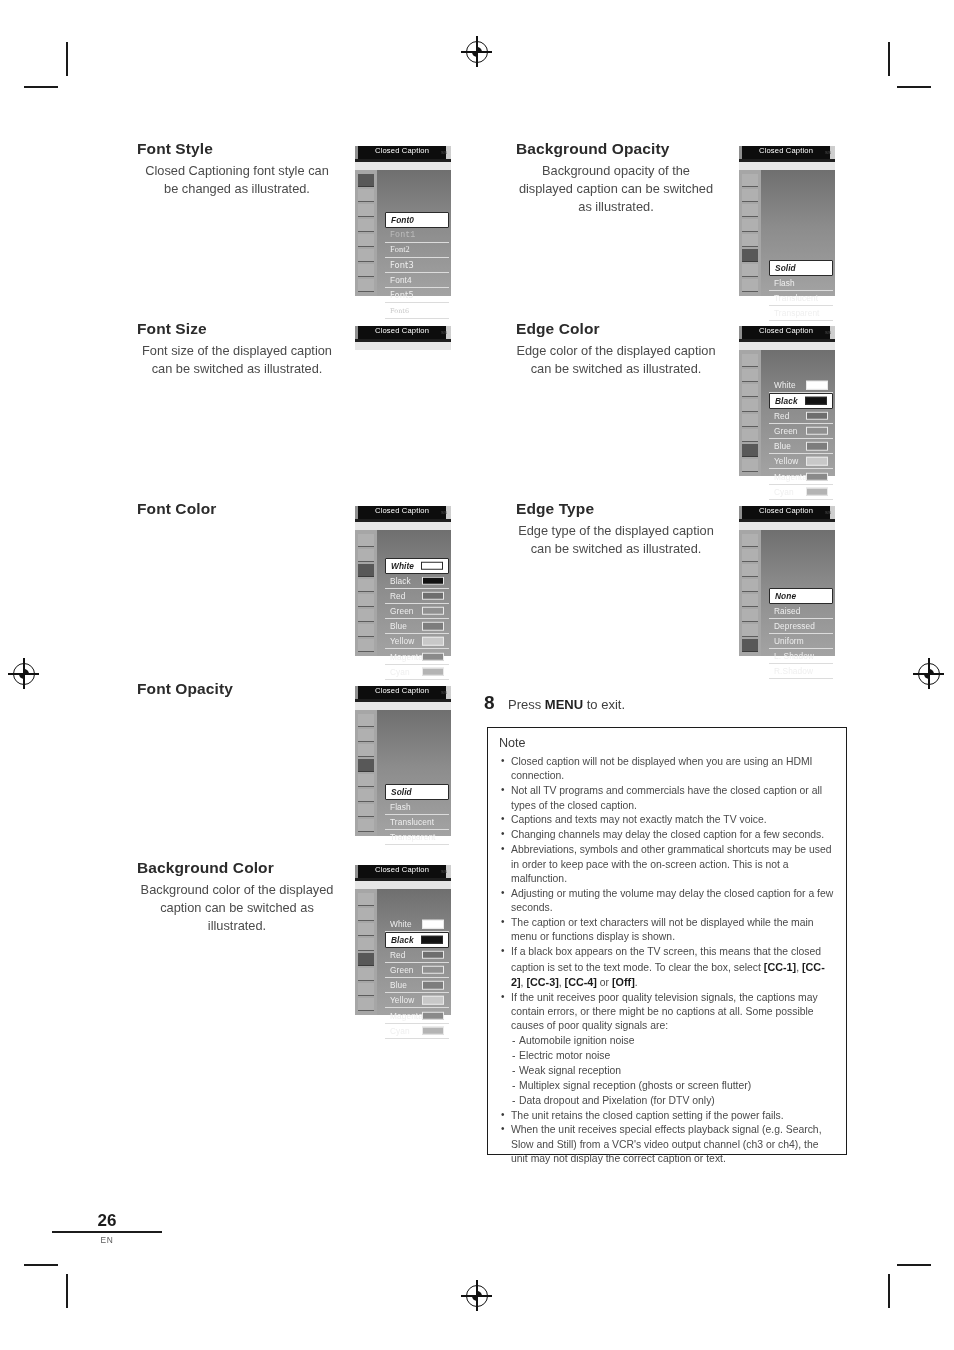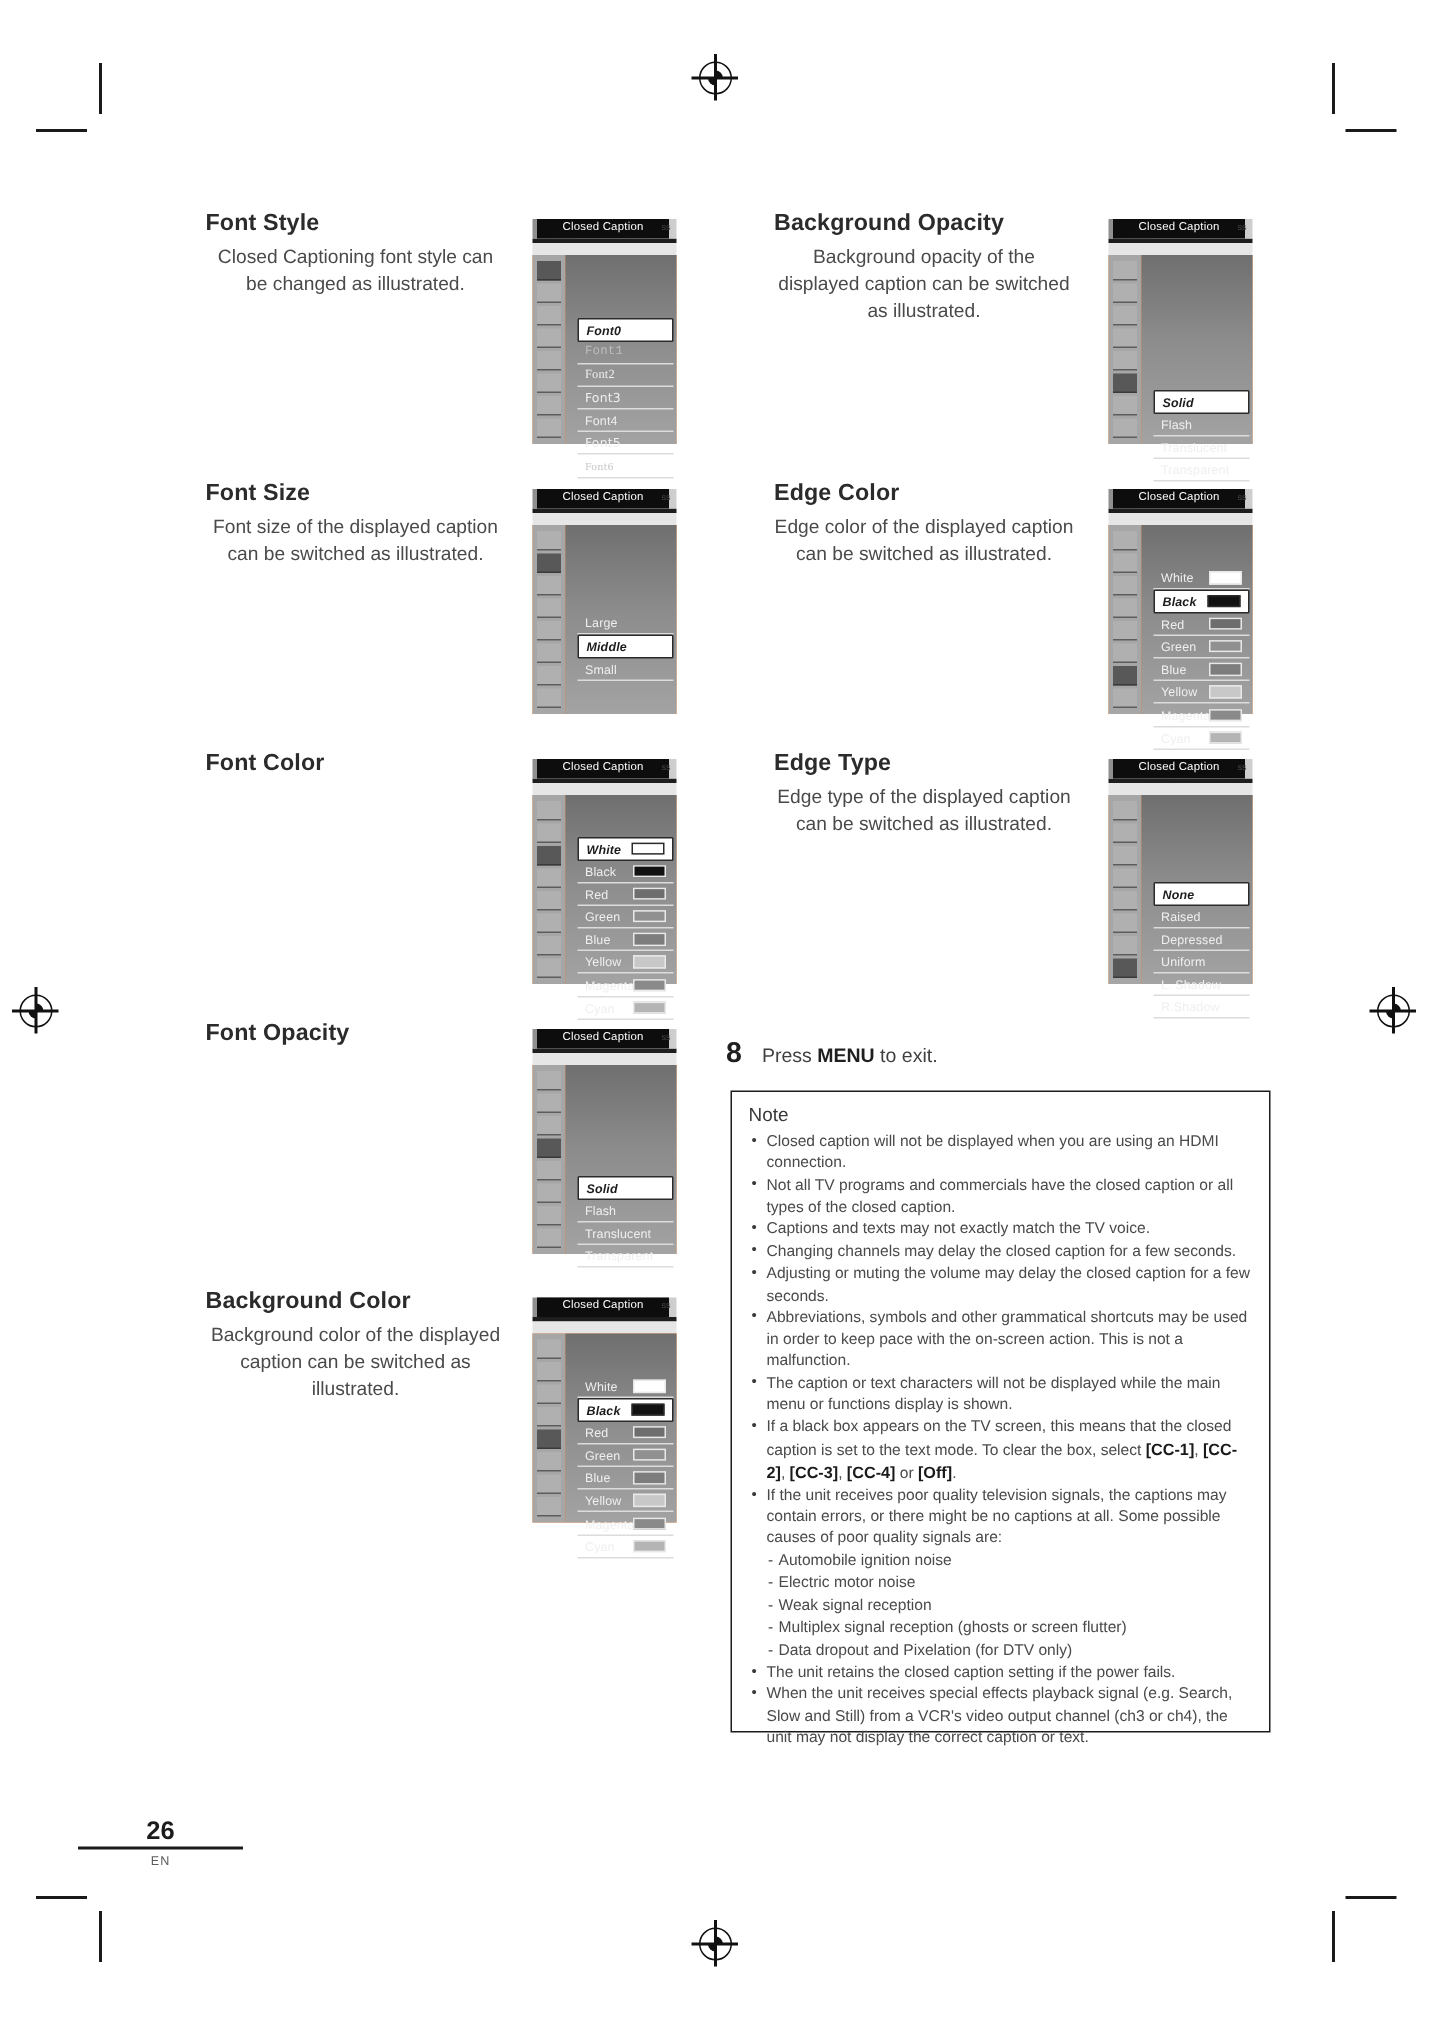--- a/index.html
+++ b/index.html
@@ -98,21 +98,21 @@
     right: 4px; top: 3px;
     font-size: 6px;
     color: #4a4a4a;
   }
   .osd-underline { height: 3px; background: #1e1e1e; }
   .osd-lightstrip { height: 8px; background: #e6e6e6; }
 
   .osd-body {
     position: relative;
     height: 126px;
-    background: #f97316;
+    background: #bef264;
     display: flex;
   }
   .osd-sidebar {
     width: 22px;
     background: #a6a6a6;
     padding-top: 4px;
     box-sizing: border-box;
   }
   .osd-slot {
     height: 13px;
@@ -365,45 +365,20 @@
       <p class="sec-desc">Font size of the displayed caption can be switched as illustrated.</p>
       <div class="osd" style="left:218px; top:6px;">
           <div class="osd-titlebar">
             <div class="tb-dark">
               <span class="osd-title-text">Closed Caption</span>
             </div>
             <span class="tb-ghost">ss</span>
           </div>
           <div class="osd-underline"></div>
           <div class="osd-lightstrip"></div>
-          <div class="osd-body">
-            <div class="osd-sidebar">
-              <div class="osd-slot"></div>
-              <div class="osd-slot sel"></div>
-              <div class="osd-slot"></div>
-              <div class="osd-slot"></div>
-              <div class="osd-slot"></div>
-              <div class="osd-slot"></div>
-              <div class="osd-slot"></div>
-              <div class="osd-slot"></div>
-            </div>
-            <div class="osd-panel">
-              <div class="osd-list" style="top: 58px;">
-                <div class="osd-item">
-                  <span class="lbl">Large</span>
-                </div>
-                <div class="osd-item highlight">
-                  <span class="lbl">Middle</span>
-                </div>
-                <div class="osd-item">
-                  <span class="lbl">Small</span>
-                </div>
-              </div>
-            </div>
-          </div>
         </div>
     </div>
 
     <div class="section" style="height:180px;">
       <h2 class="sec-title">Font Color</h2>
       <div class="osd" style="left:218px; top:6px;">
           <div class="osd-titlebar">
             <div class="tb-dark">
               <span class="osd-title-text">Closed Caption</span>
             </div>
@@ -735,22 +710,22 @@
     </div>
   </div>
 
   <div class="note-box">
     <div class="note-head">Note</div>
     <ul class="note-list">
         <li>Closed caption will not be displayed when you are using an HDMI connection.</li>
         <li>Not all TV programs and commercials have the closed caption or all types of the closed caption.</li>
         <li>Captions and texts may not exactly match the TV voice.</li>
         <li>Changing channels may delay the closed caption for a few seconds.</li>
+        <li>Abbreviations, symbols and other grammatical shortcuts may be used in order to keep pace with the on-screen action. This is not a malfunction.</li>
         <li>Adjusting or muting the volume may delay the closed caption for a few seconds.</li>
-        <li>Abbreviations, symbols and other grammatical shortcuts may be used in order to keep pace with the on-screen action. This is not a malfunction.</li>
         <li>The caption or text characters will not be displayed while the main menu or functions display is shown.</li>
         <li>If a black box appears on the TV screen, this means that the closed caption is set to the text mode. To clear the box, select <b>[CC-1]</b>, <b>[CC-2]</b>, <b>[CC-3]</b>, <b>[CC-4]</b> or <b>[Off]</b>.</li>
         <li>If the unit receives poor quality television signals, the captions may contain errors, or there might be no captions at all. Some possible causes of poor quality signals are:</li>
         <li class="sub">Automobile ignition noise</li>
         <li class="sub">Electric motor noise</li>
         <li class="sub">Weak signal reception</li>
         <li class="sub">Multiplex signal reception (ghosts or screen flutter)</li>
         <li class="sub">Data dropout and Pixelation (for DTV only)</li>
         <li>The unit retains the closed caption setting if the power fails.</li>
         <li>When the unit receives special effects playback signal (e.g. Search, Slow and Still) from a VCR's video output channel (ch3 or ch4), the unit may not display the correct caption or text.</li>

